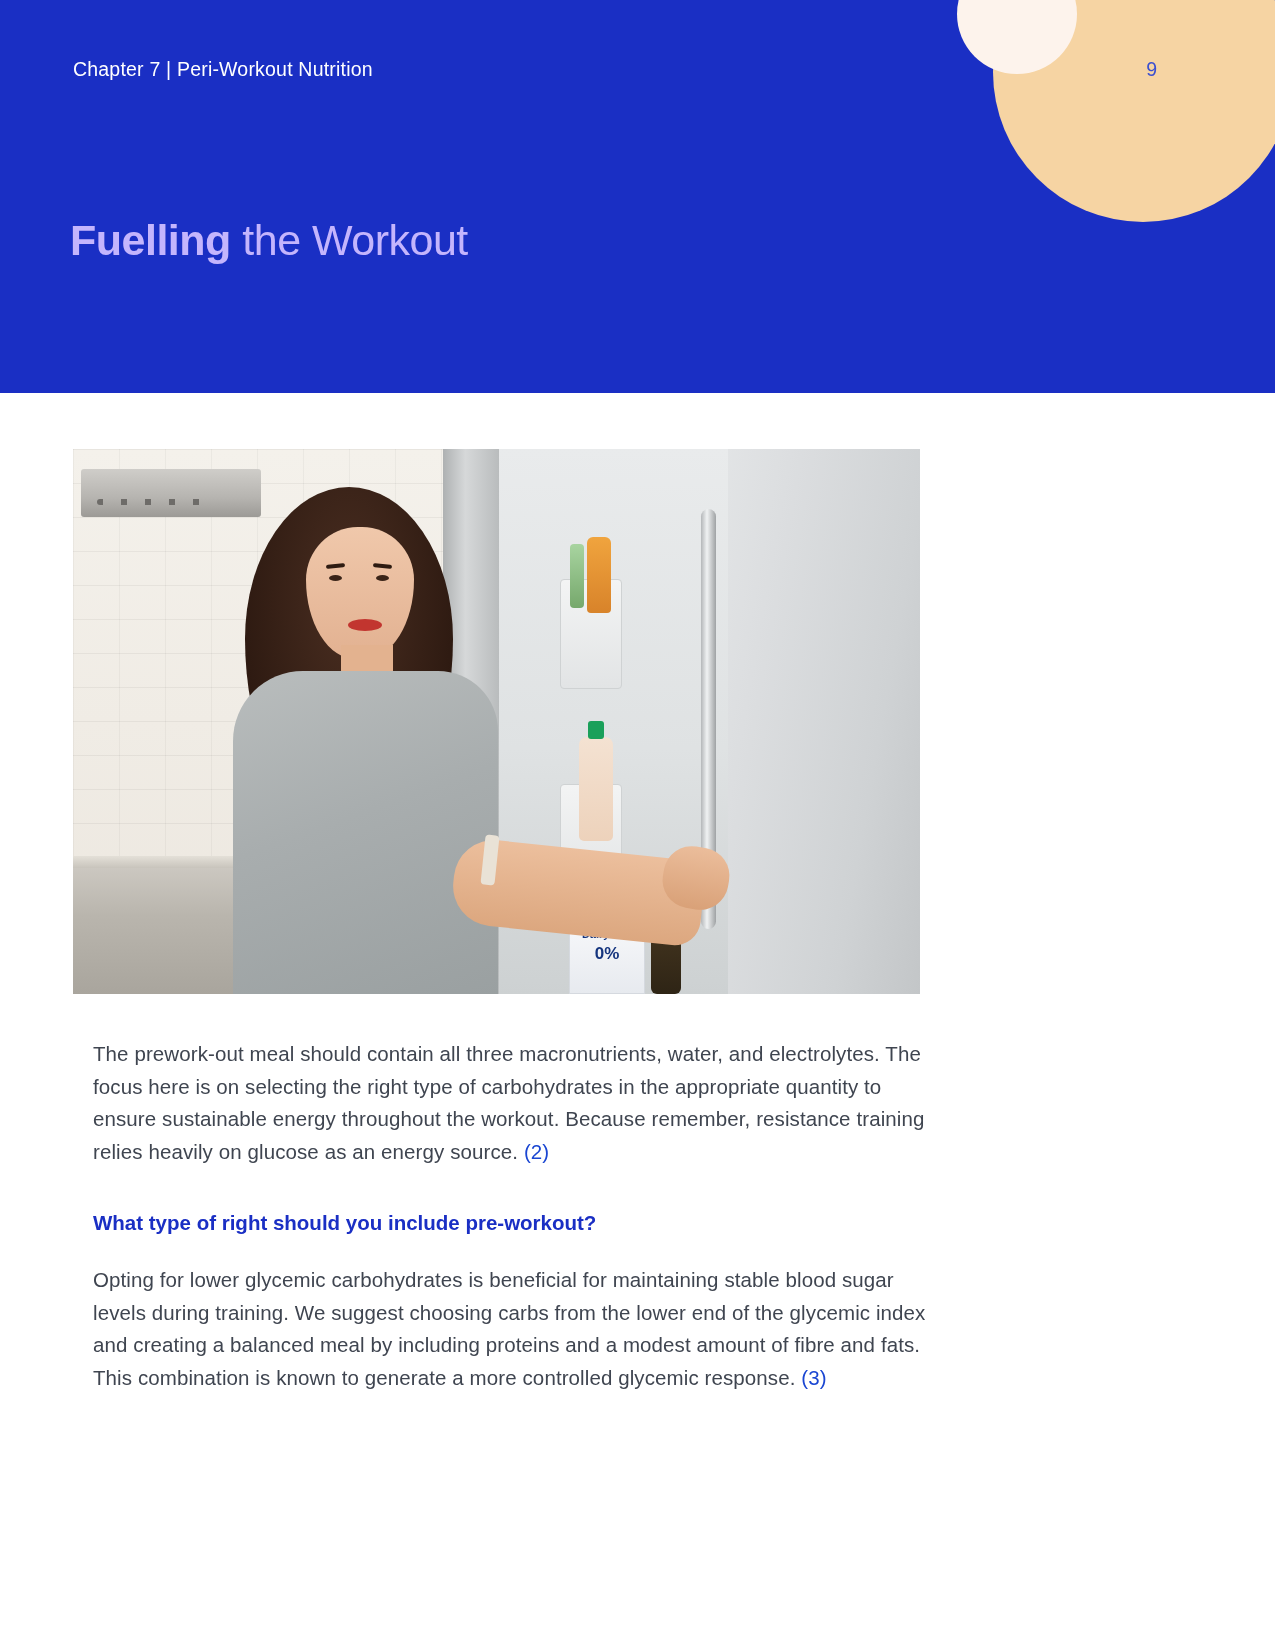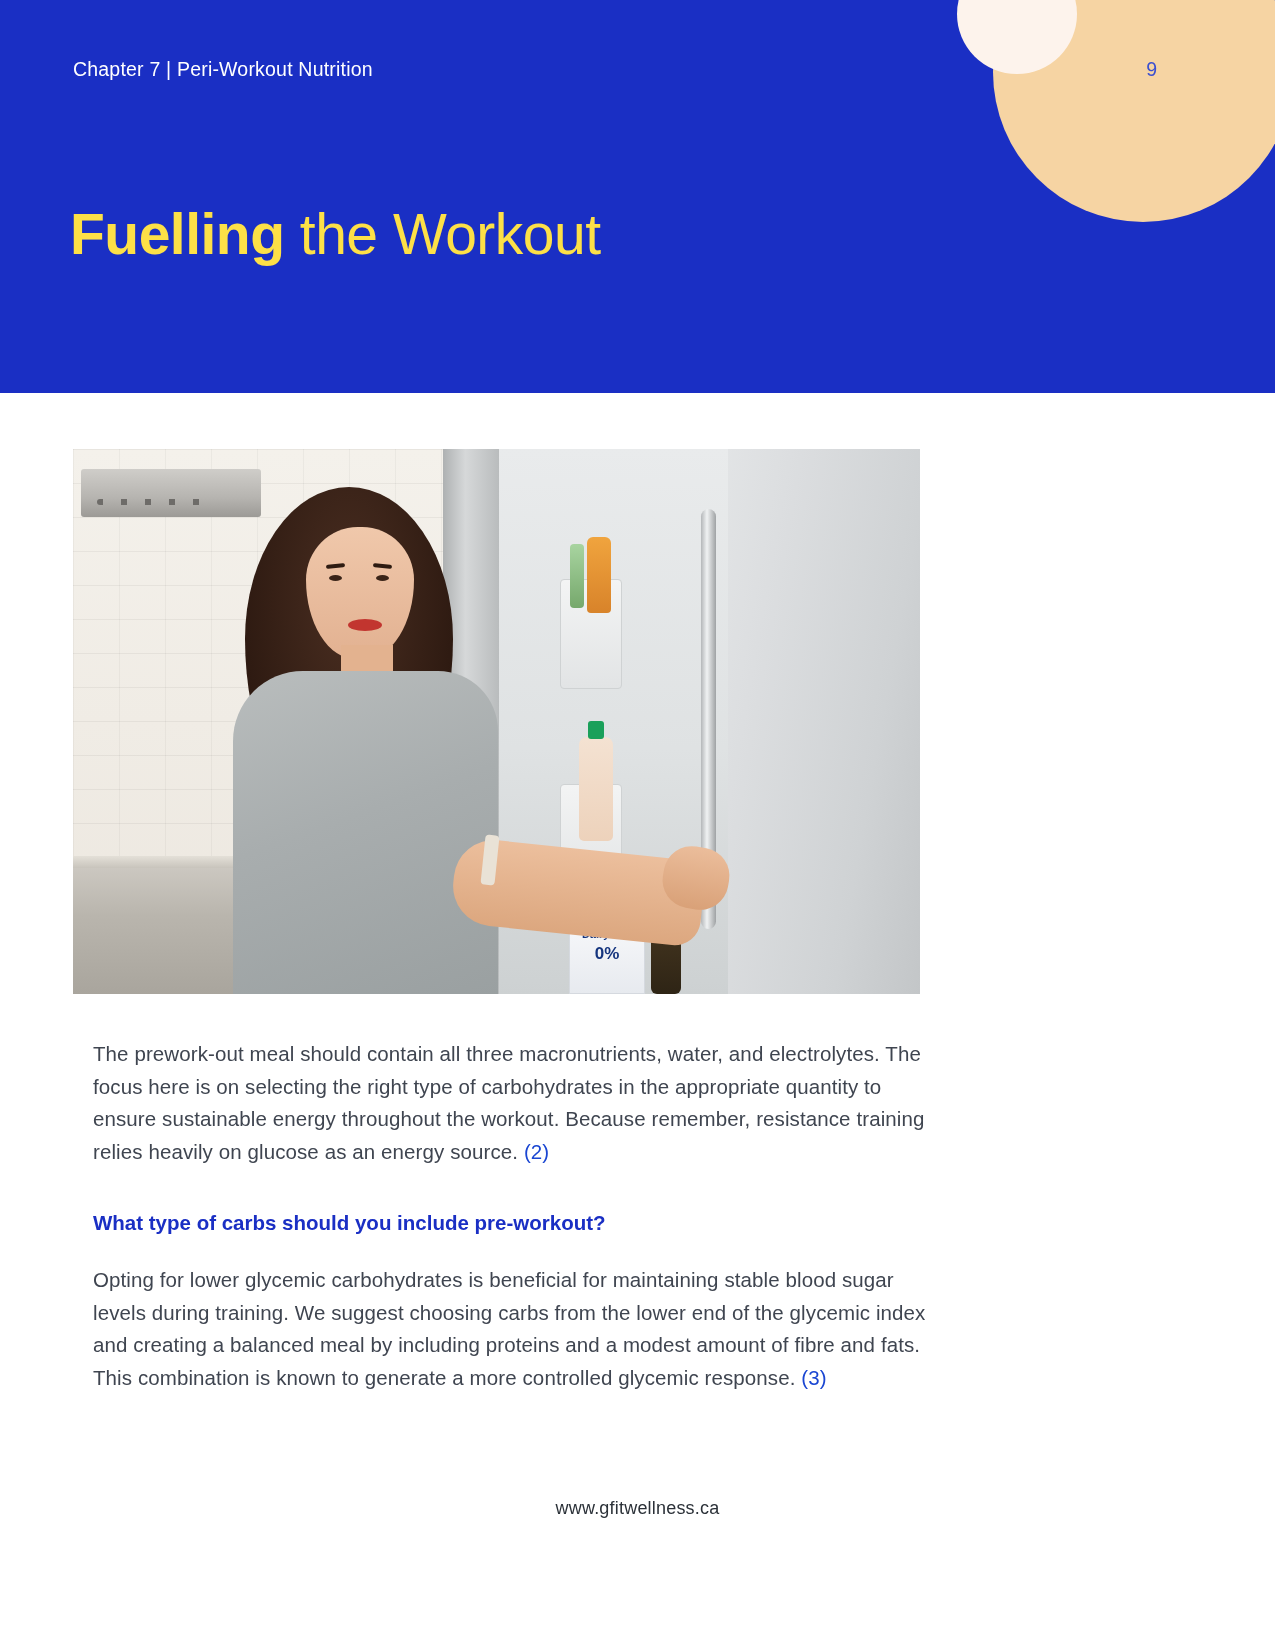--- a/index.html
+++ b/index.html
@@ -58,23 +58,23 @@
     right: 118px;
     top: 58px;
     color: #3b4fd0;
     font-size: 19.5px;
     font-weight: 500;
     z-index: 3;
   }
   .page-title {
     position: absolute;
     left: 70px;
-    top: 205px;
-    color: #fde047;
-    font-size: 57px;
+    top: 218px;
+    color: #c4b5fd;
+    font-size: 43px;
     line-height: 1.05;
     letter-spacing: -0.5px;
     font-weight: 400;
     white-space: nowrap;
   }
   .page-title .bold { font-weight: 700; }
 
   
   .photo-frame {
     position: absolute;
@@ -282,19 +282,18 @@
       <div class="ph-shirt"></div>
       <div class="ph-arm"></div>
       <div class="ph-watch"></div>
       <div class="ph-hand"></div>
     </div>
   </div>
 
   <div class="body-col">
     <p class="para"><span>The prework-out meal should contain all three macronutrients, water, and electrolytes. The focus here is on selecting the right type of carbohydrates in the appropriate quantity to ensure sustainable energy throughout the workout. Because remember, resistance training relies heavily on glucose as an energy source. </span><span class="ref">(2)</span></p>
 
-    <h2 class="subhead">What type of carbs should you include pre-workout?</h2>
+    <h2 class="subhead">What type of right should you include pre-workout?</h2>
 
     <p class="para"><span>Opting for lower glycemic carbohydrates is beneficial for maintaining stable blood sugar levels during training. We suggest choosing carbs from the lower end of the glycemic index and creating a balanced meal by including proteins and a modest amount of fibre and fats. This combination is known to generate a more controlled glycemic response. </span><span class="ref">(3)</span></p>
   </div>
 
-  <div class="footer">www.gfitwellness.ca</div>
 </div>
 
 </body></html>

